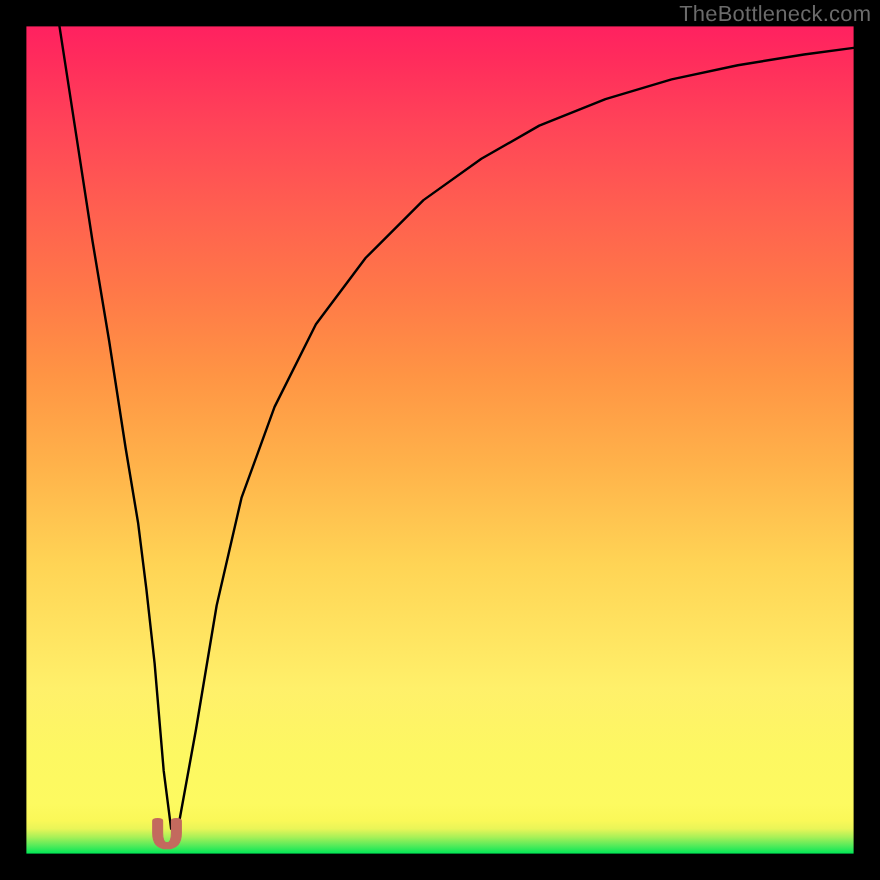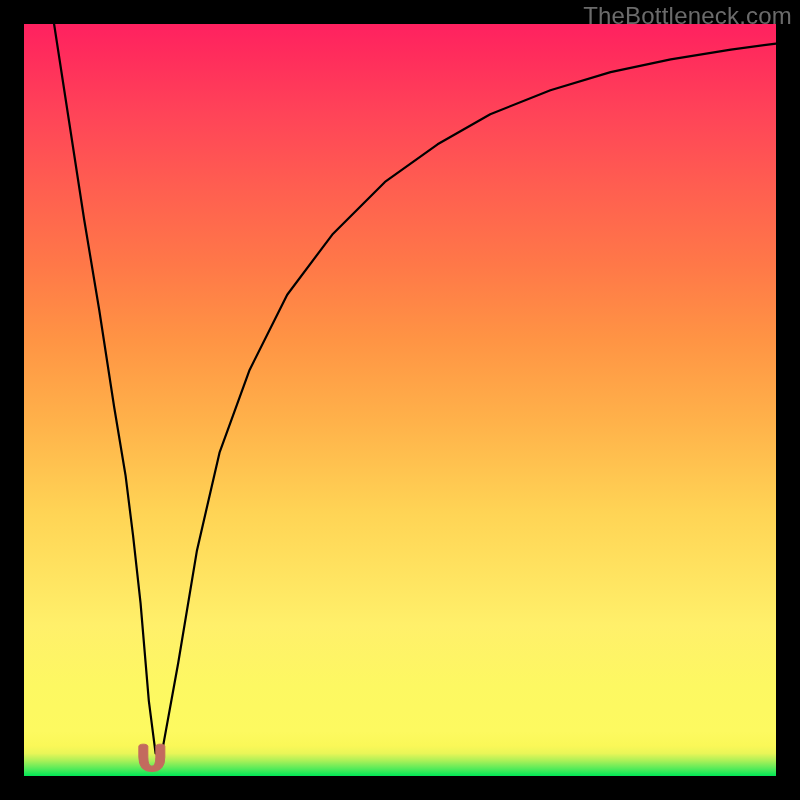--- a/index.html
+++ b/index.html
@@ -78,21 +78,21 @@
   .cusp-blob {
     fill: #c36a5e;
     stroke: #c36a5e;
     stroke-width: 1;
   }
   .watermark {
     position: absolute;
     top: 2px;
     right: 8px;
     color: #6b6b6b;
-    font-size: 24px;
+    font-size: 20px;
     font-weight: 500;
     letter-spacing: 0.2px;
     user-select: none;
   }
 </style>
 </head>
 <body>
 
 <div class="frame">
 

